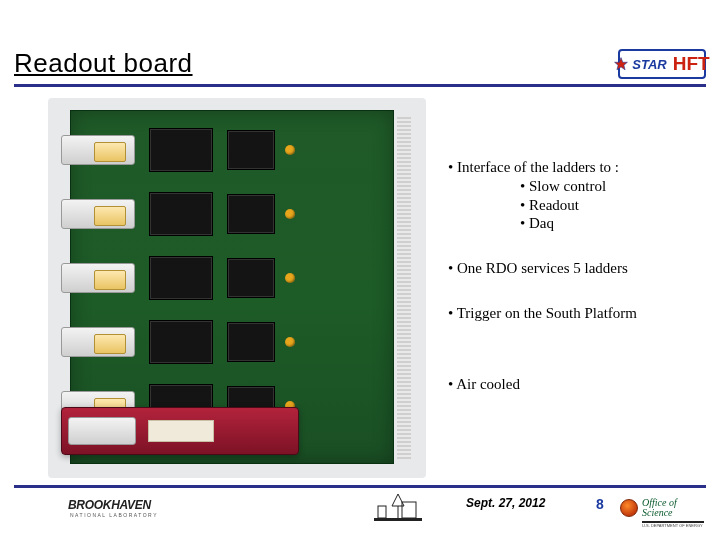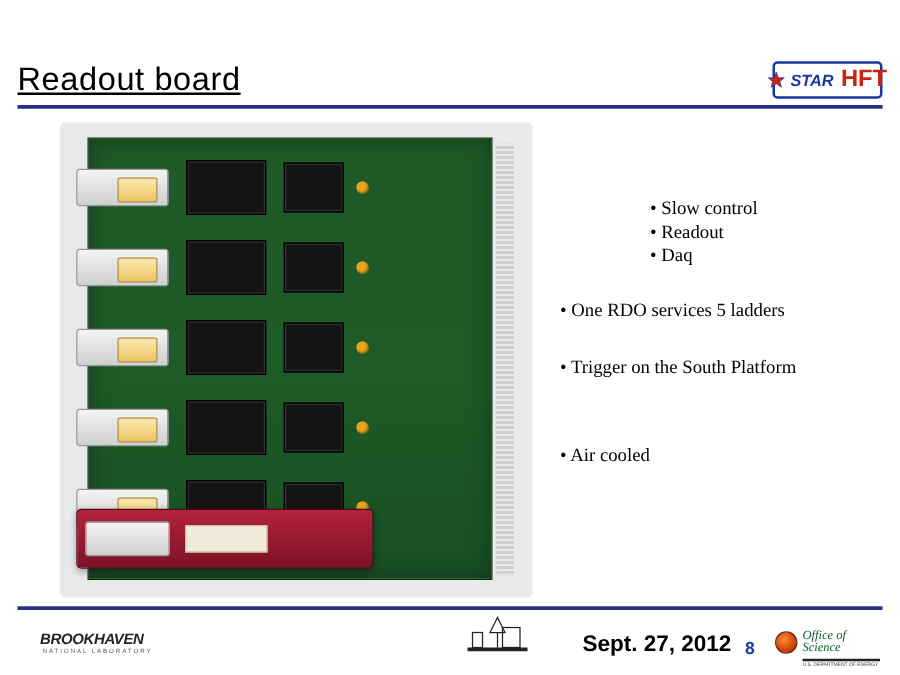--- a/index.html
+++ b/index.html
@@ -31,27 +31,27 @@
   .daughter { position: absolute; left: -10px; bottom: 8px; height: 48px; width: 238px; background: linear-gradient(180deg, #b2233b, #7d1226); border: 1px solid #4c0a19; border-radius: 4px; display: flex; align-items: center; box-shadow: 0 2px 6px rgba(0,0,0,0.3); }
   .d-sfp { width: 68px; height: 28px; margin-left: 6px; background: linear-gradient(180deg, #f3f3f3, #cfcfcf); border: 1px solid #999; border-radius: 3px; }
   .d-lab { width: 66px; height: 22px; margin-left: 12px; background: #f0eada; border: 1px solid #c8c0a4; }
 
   .bullets { position: absolute; left: 448px; top: 158px; width: 250px; font-family: "Times New Roman", Times, serif; font-size: 15px; line-height: 1.25; }
   .bullets .l1 { margin-top: 0; }
   .bullets .l2 { margin-left: 72px; }
   .bullets .gap { height: 26px; }
 
   .footer-rule { position: absolute; left: 14px; right: 14px; bottom: 52px; height: 0; border-top: 3px solid #2a2f8a; }
-  .footer { position: absolute; left: 0; right: 0; bottom: 14px; height: 30px; display: flex; align-items: flex-end; font-size: 13px; }
+  .footer { position: absolute; left: 0; right: 0; bottom: 14px; height: 30px; display: flex; align-items: flex-start; font-size: 13px; padding-left: 36px; }
   .f-brook { margin-left: 32px; width: 110px; height: 24px; display: flex; align-items: center; }
   .brook-logo { font-family: Arial, sans-serif; font-weight: 900; font-style: italic; font-size: 12px; color: #222; letter-spacing: -0.3px; }
   .brook-sub { font-size: 5px; letter-spacing: 1.5px; color: #555; margin-left: 2px; }
   .f-review { position: absolute; left: 162px; font-weight: bold; font-family: Arial, sans-serif; font-size: 14px; }
   .f-inst { position: absolute; left: 372px; width: 52px; height: 32px; top: -4px; }
-  .f-date { position: absolute; left: 466px; font-weight: bold; font-size: 18px; }
+  .f-date { position: absolute; left: 466px; font-weight: bold; font-size: 12px; font-style: italic; }
   .f-page { position: absolute; left: 596px; font-weight: bold; font-size: 14px; color: #1b3aa0; }
   .f-sci { position: absolute; left: 620px; width: 86px; height: 24px; display: flex; align-items: center; gap: 4px; }
   .sci-seal { width: 18px; height: 18px; border-radius: 50%; background: radial-gradient(circle at 40% 35%, #ff8a2a, #c23a0c 70%); border: 1px solid #7d2607; }
   .sci-txt { font-family: "Times New Roman", serif; color: #0a5a2d; font-style: italic; font-size: 10px; line-height: 1; }
   .sci-under { position: absolute; left: 22px; bottom: -3px; width: 62px; height: 2px; background: #222; }
   .sci-doe { position: absolute; left: 22px; bottom: -8px; font-size: 4px; color: #444; white-space: nowrap; }
 
   .inst-svg { width: 100%; height: 100%; }
 </style>
 </head>
@@ -106,20 +106,21 @@
           <div class="dot"></div>
         </div>
       <div class="daughter">
         <div class="d-sfp"></div>
         <div class="d-lab"></div>
       </div>
     </div>
   </div>
 
   <div class="bullets">
+    <div class="l1">• <span>Interface of the ladders to :</span></div>
     <div class="l2">• <span>Slow control</span></div>
     <div class="l2">• <span>Readout</span></div>
     <div class="l2">• <span>Daq</span></div>
     <div class="gap"></div>
     <div class="l1">• <span>One RDO services 5 ladders</span></div>
     <div class="gap"></div>
     <div class="l1">• <span>Trigger on the South Platform</span></div>
     <div class="gap"></div>
     <div class="gap"></div>
     <div class="l1">• <span>Air cooled</span></div>

